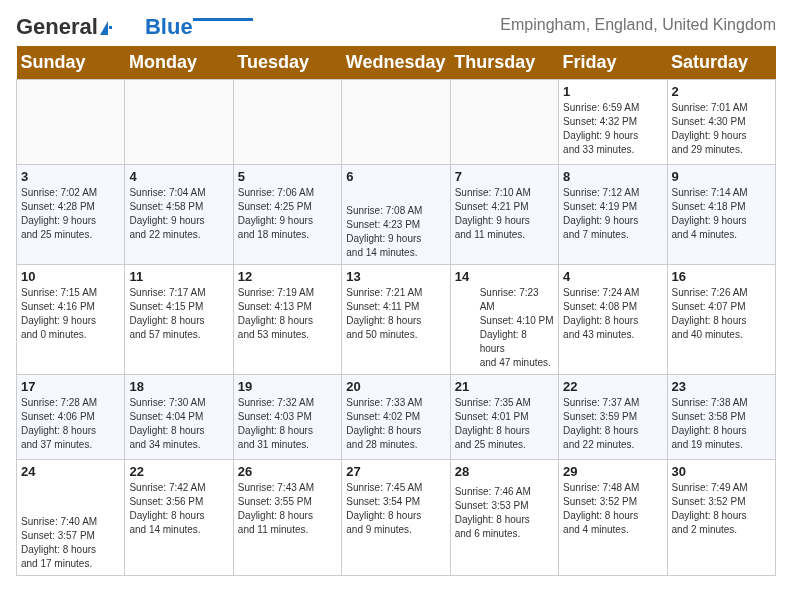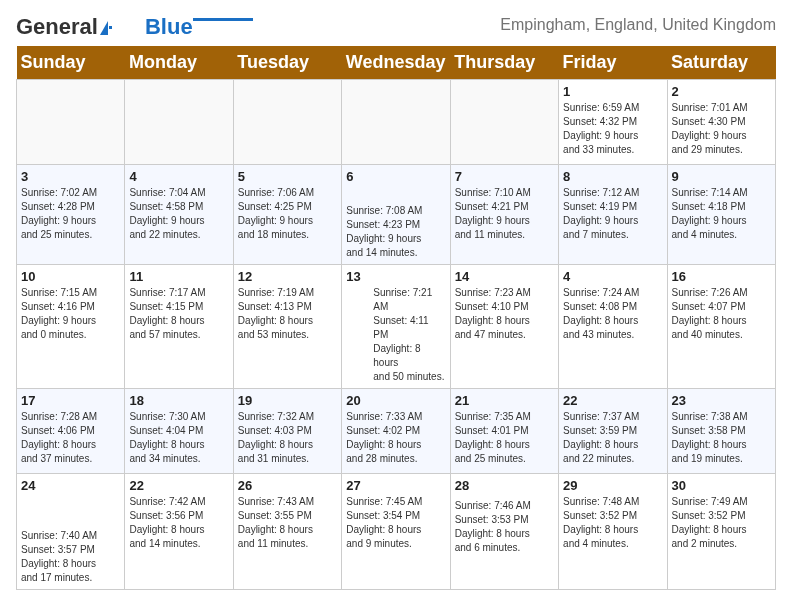--- a/index.html
+++ b/index.html
@@ -203,28 +203,28 @@
         </td>
         <td>
           <span class="day-num">12</span>
           <div class="day-info" style="white-space: pre-line;">Sunrise: 7:19 AM
 Sunset: 4:13 PM
 Daylight: 8 hours
 and 53 minutes.</div>
         </td>
         <td>
           <span class="day-num">13</span>
-          <div class="day-info" style="white-space: pre-line; margin-left: 27px;">Sunrise: 7:21 AM
+          <div class="day-info" style="white-space: pre-line;">Sunrise: 7:21 AM
 Sunset: 4:11 PM
 Daylight: 8 hours
 and 50 minutes.</div>
         </td>
         <td>
           <span class="day-num">14</span>
-          <div class="day-info" style="white-space: pre-line;">Sunrise: 7:23 AM
+          <div class="day-info" style="white-space: pre-line; margin-left: 25px;">Sunrise: 7:23 AM
 Sunset: 4:10 PM
 Daylight: 8 hours
 and 47 minutes.</div>
         </td>
         <td>
           <span class="day-num">4</span>
           <div class="day-info" style="white-space: pre-line;">Sunrise: 7:24 AM
 Sunset: 4:08 PM
 Daylight: 8 hours
 and 43 minutes.</div>

